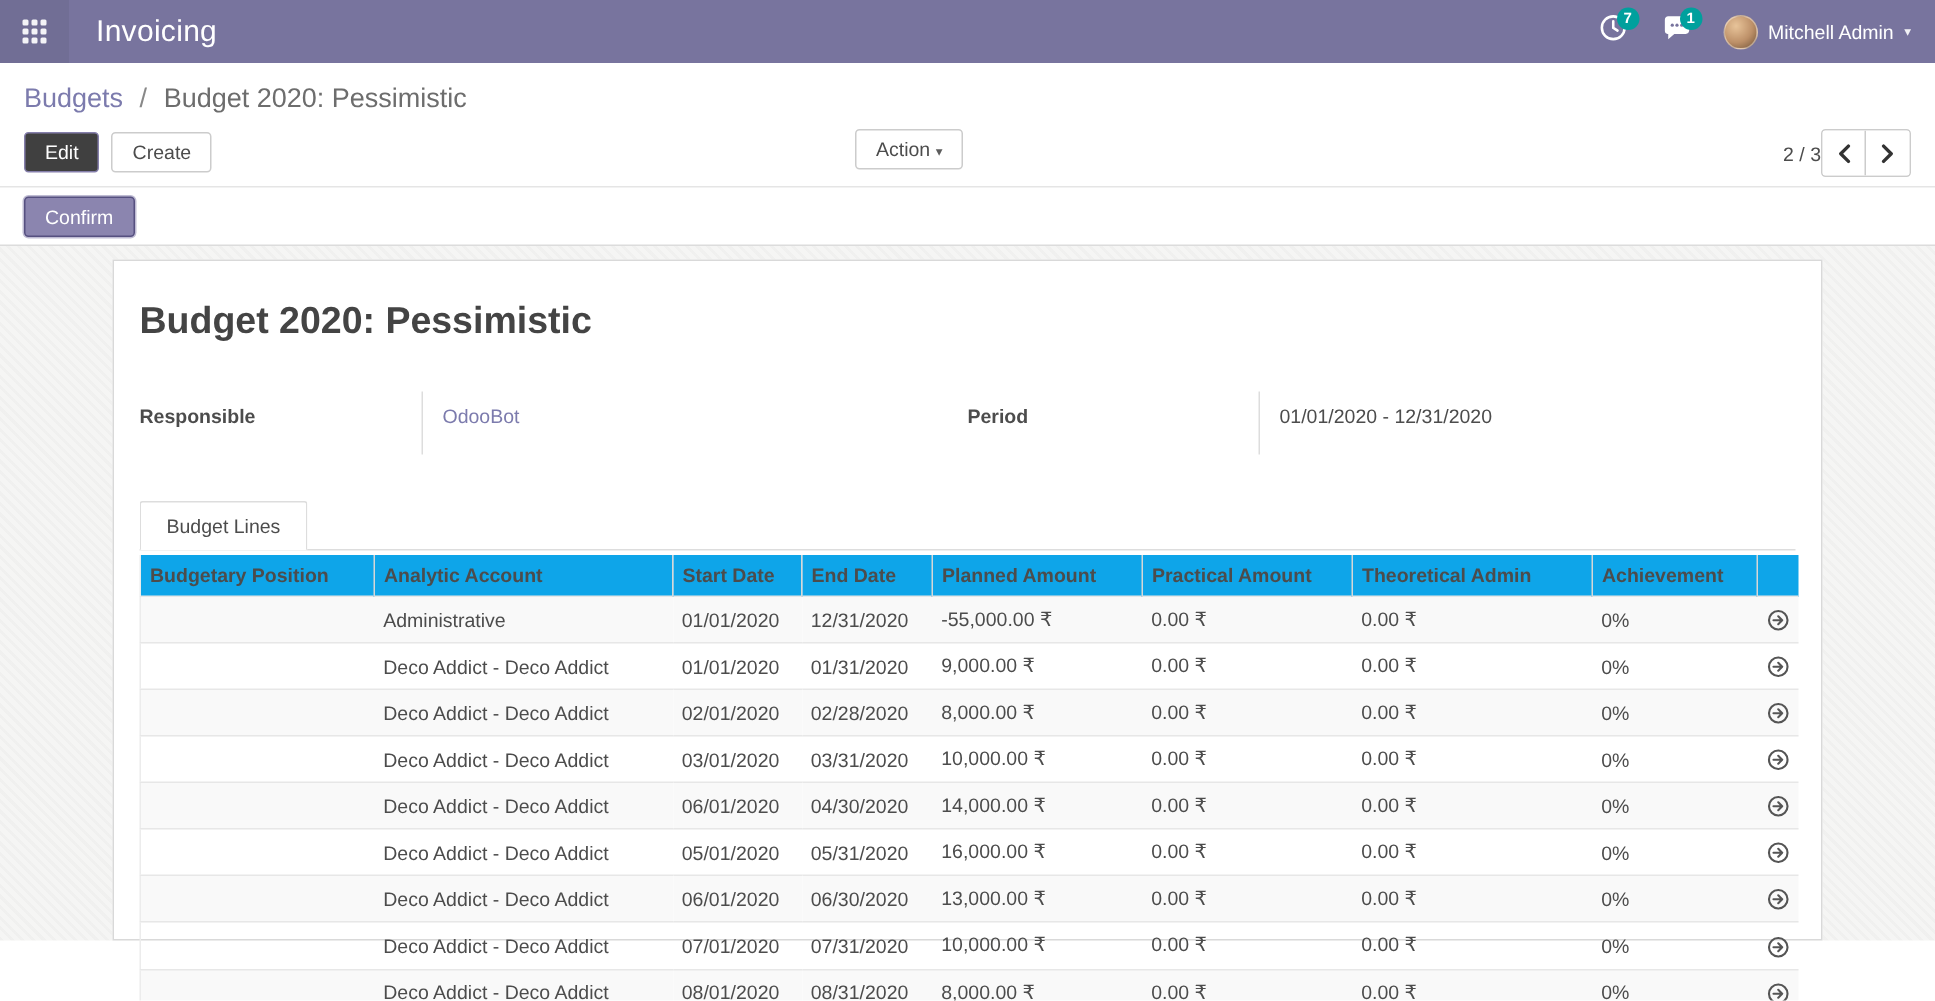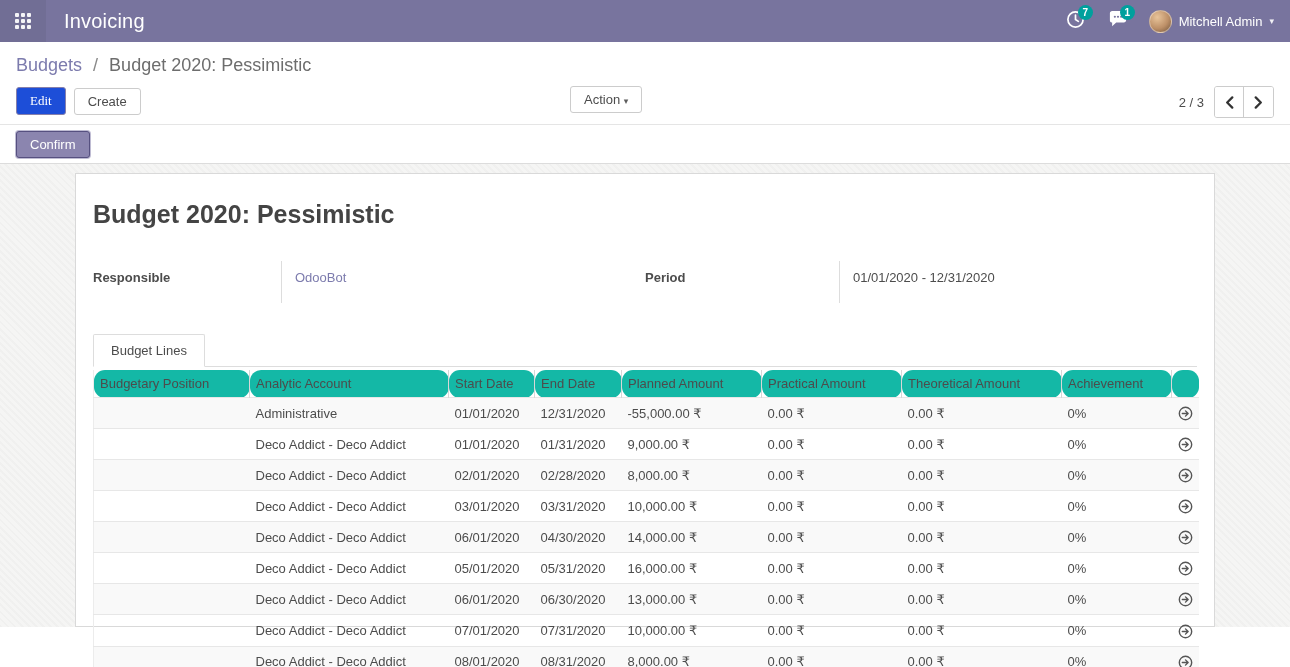--- a/index.html
+++ b/index.html
@@ -24,26 +24,26 @@
   .caret { font-size:9px; opacity:.9; }
 
   
   .control-panel { background:#fff; }
   .breadcrumb-row { padding:13px 16px 2px 16px; font-size:18px; }
   .breadcrumb-link { color:#7c7bad; cursor:pointer; text-decoration:none; }
   .breadcrumb-sep { color:#888; margin:0 6px; }
   .breadcrumb-current { color:#6d6d6d; }
   .actions-row { position:relative; height:46px; padding:8px 16px; display:flex; align-items:center; }
   .btn { font-size:13px; padding:5px 13px; border-radius:3px; border:1px solid transparent; cursor:pointer; background:#fff; }
-  .btn-primary { background:#1d4ed8; color:#fff; border-color:#857fab;font-family:Liberation Serif, serif; }
+  .btn-primary { background:#404040; color:#fff; border-color:#857fab; }
   .btn-default { border-color:#ccc; color:#4c4c4c; }
   .btn + .btn { margin-left:8px; }
   .action-dd { position:absolute; left:570px; top:8px; }
   .pager { position:absolute; right:16px; top:8px; display:flex; align-items:center; }
-  .pager-count { font-size:13px; color:#4c4c4c; margin-right:10px; }
+  .pager-count { font-size:13px; color:#4c4c4c; }
   .pager-btns { display:flex; border:1px solid #ccc; border-radius:3px; overflow:hidden; }
   .pager-btn { width:29px; height:30px; background:#fff; border:none; display:flex; align-items:center; justify-content:center; cursor:pointer; }
   .pager-btn:first-child { border-right:1px solid #ccc; }
 
   
   .statusbar { height:40px; border-top:1px solid #e5e5e5; border-bottom:1px solid #dcdcdc; background:#fff;
     display:flex; align-items:center; justify-content:space-between; padding-left:16px; }
   .btn-confirm { background:#8b85af; color:#fff; border:1px solid #565080; box-shadow:0 0 0 1px rgba(139,133,175,.55); }
   .stages { display:flex; align-items:stretch; height:100%; margin-right:4px; }
   .stage { position:relative; display:flex; align-items:center; padding:0 20px; font-size:12.5px; font-weight:bold; color:#b0b0bb; cursor:pointer; }
@@ -64,21 +64,21 @@
   .field-value { border-left:1px solid #ddd; padding:9px 0 14px 13px; min-height:42px; font-size:13px; flex:1; }
   .field-link { color:#7c7bad; cursor:pointer; }
   .field-col:last-child .field-label { width:146px; }
 
   
   .notebook { margin-top:30px; }
   .tab-row { border-bottom:1px solid #ddd; padding-left:0; }
   .tab { display:inline-block; padding:8px 17px; font-size:13px; color:#4c4c4c; background:#fff;
     border:1px solid #ddd; border-bottom:1px solid #fff; border-radius:2px 2px 0 0; position:relative; top:1px; cursor:pointer; }
   table.o-list { border-collapse:collapse; table-layout:fixed; width:1105px; font-size:13px; margin-top:3px; border-left:1px solid #ececec; }
-  table.o-list th { background:#14b8a6; color:#4c4c4c; font-weight:normal; padding:6px 6px; border-left:1px solid #d7d7d7; cursor:pointer;border-radius:11px; }
+  table.o-list th { background:#0ea5e9; color:#4c4c4c; font-weight:bold; padding:6px 6px; border-left:1px solid #d7d7d7; cursor:pointer; }
   table.o-list th:first-child { border-left:none; }
   table.o-list td { padding:7px 6px; color:#4c4c4c; }
   table.o-list tbody tr { border-top:1px solid #e7e7e7; cursor:pointer;margin-top:24px; }
   table.o-list tbody tr:nth-child(odd) { background:#f9f9f9; }
   .al-left { text-align:left; }
   .al-right { text-align:left; }
   .icon-cell { text-align:center; }
   .icon-cell svg { vertical-align:middle; }
 </style>
 </head>
@@ -202,21 +202,21 @@
             <col style="width: 27px;">
           </colgroup>
         <thead>
             <tr id="list-head">
               <th class="al-left">Budgetary Position</th>
               <th class="al-left">Analytic Account</th>
               <th class="al-left">Start Date</th>
               <th class="al-left">End Date</th>
               <th class="al-right">Planned Amount</th>
               <th class="al-right">Practical Amount</th>
-              <th class="al-right">Theoretical Amount</th>
+              <th class="al-right">Theoretical Admin</th>
               <th class="al-right">Achievement</th>
               <th></th>
             </tr>
           </thead>
         <tbody id="list-body">
             <tr>
               <td class="al-left"></td>
               <td class="al-left">Administrative</td>
               <td class="al-left">01/01/2020</td>
               <td class="al-left">12/31/2020</td>

